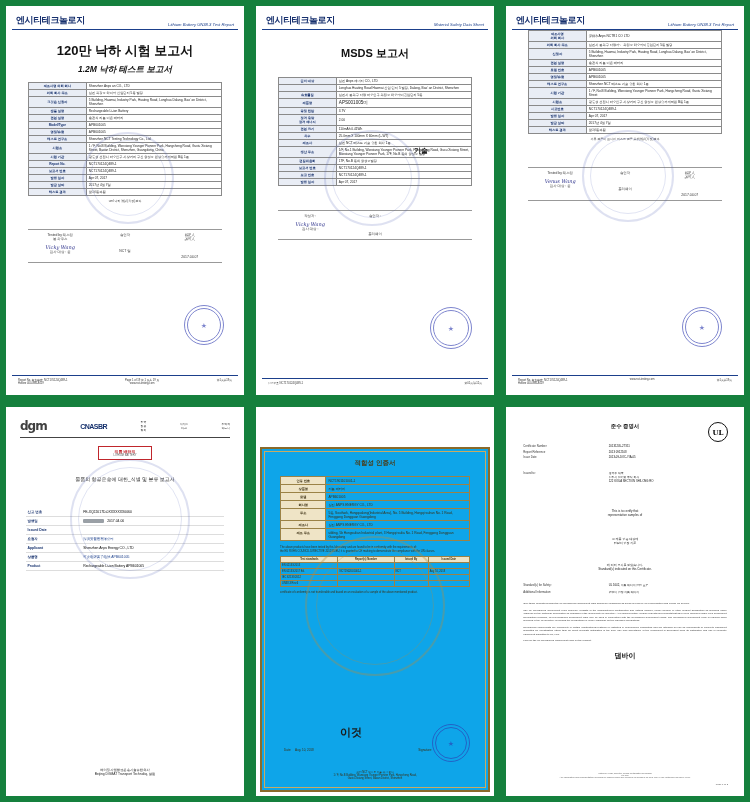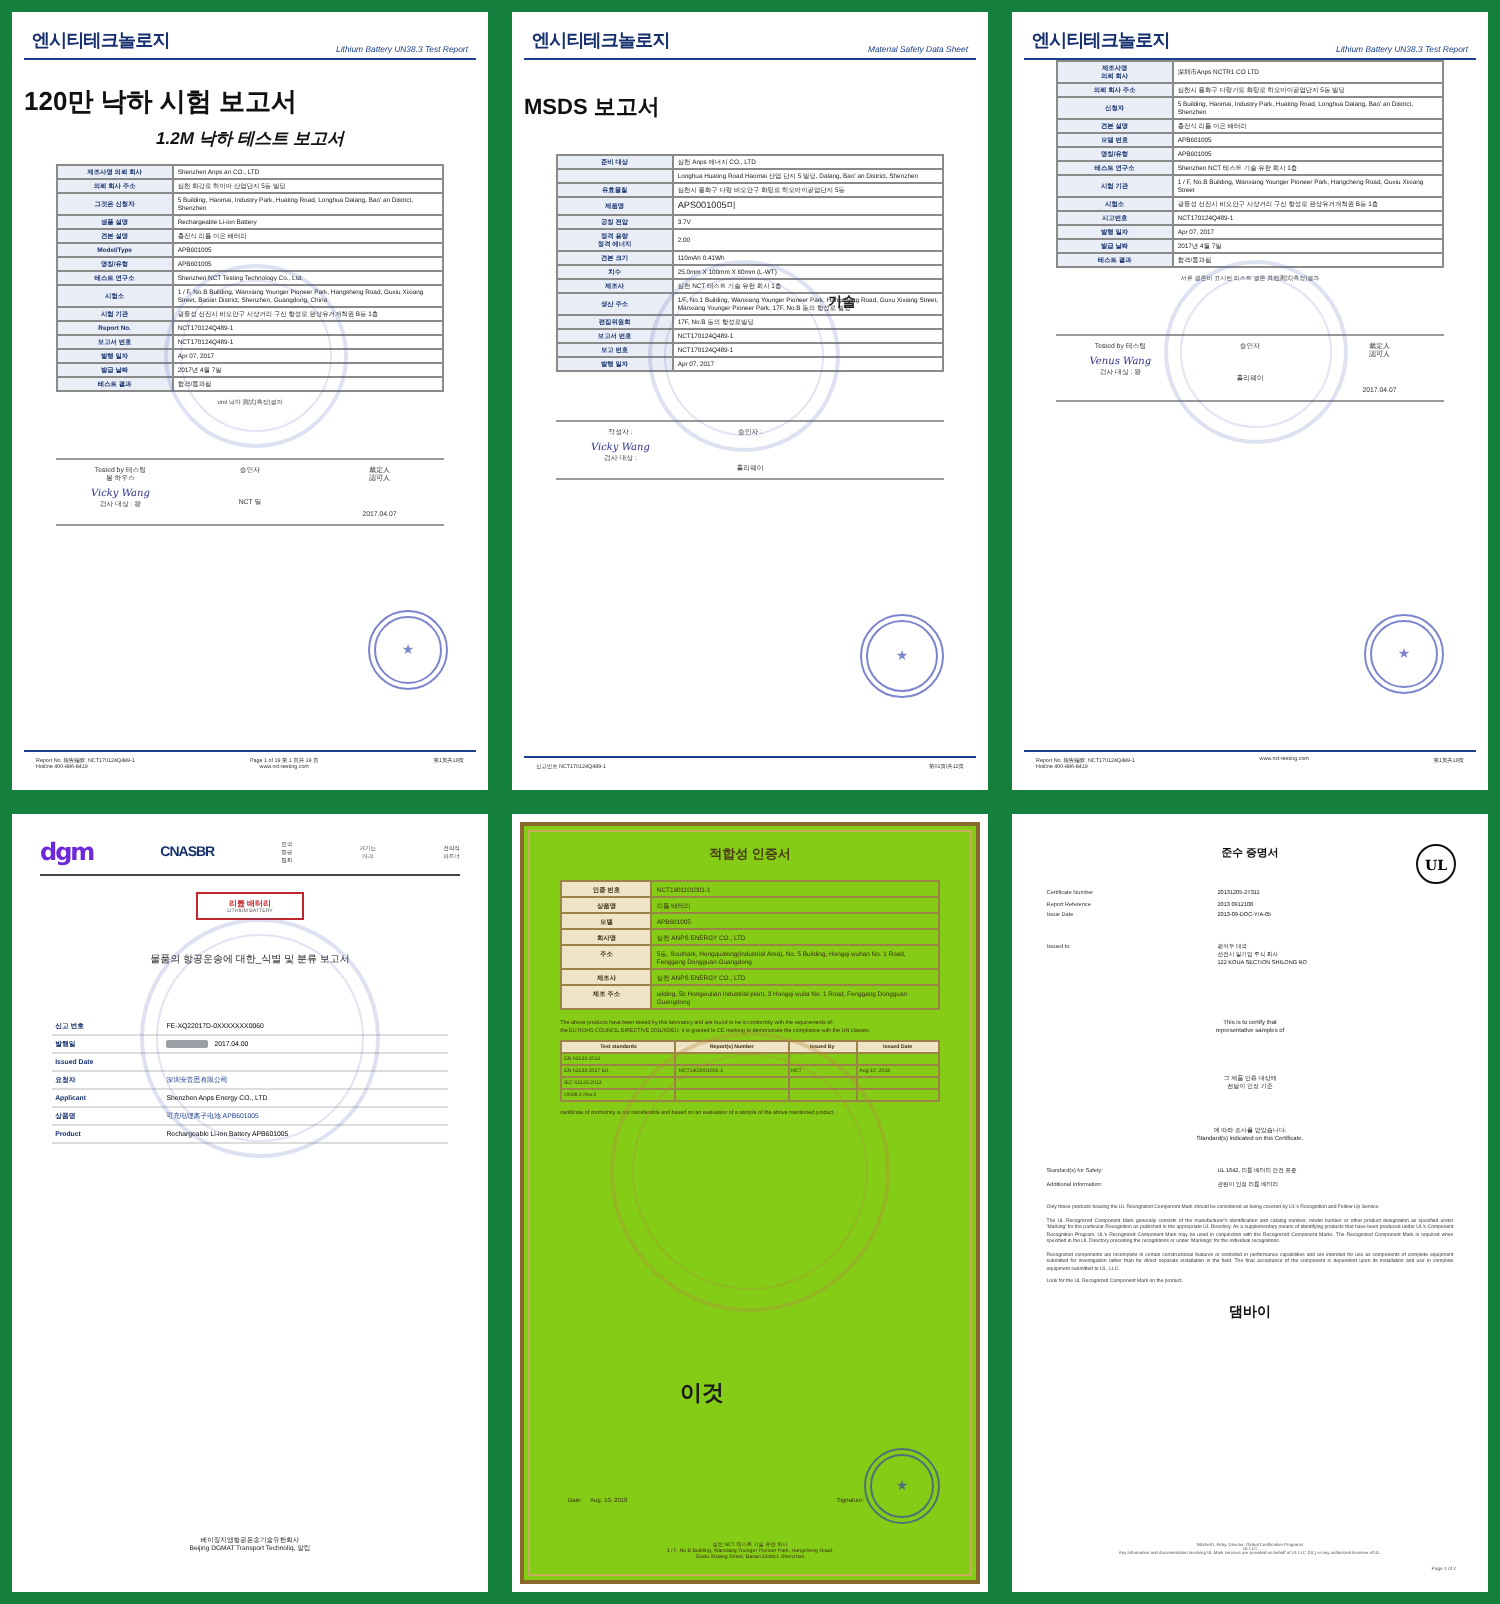--- a/index.html
+++ b/index.html
@@ -35,21 +35,21 @@
     padding: 2px 4px 2px 4px;
     border-bottom: 1.4px solid #1b3f8b;
   }
   .brand {
     font-size: 9px; font-weight: bold; color: #17306e; letter-spacing: -0.4px;
   }
   .hdr-right { font-size: 4.2px; font-style: italic; color: #1b3f8b; }
 
   
   .title-big {
-    font-size: 13px; font-weight: bold; color: #111;
+    text-align: center; font-size: 13px; font-weight: bold; color: #111;
     margin: 12px 0 2px 0;
   }
   .title-mid {
     text-align: center; font-size: 8.5px; font-weight: bold; color: #111;
     margin: 4px 0 6px 0;
     font-style: italic;
   }
 
   
   table.info {
@@ -133,44 +133,45 @@
     border:1px solid rgba(70,90,180,.16);
   }
 
   
   .logos {
     display: flex; align-items: center; justify-content: space-between;
     padding: 6px 8px 2px 8px;
   }
   .logo-box { text-align: center; font-size: 3px; color: #333; }
   .dgm {
-    font-size: 12px; font-weight: bold; color: #6d28d9; letter-spacing: -1px;
+    font-size: 12px; font-weight: bold; color: #404040; letter-spacing: -1px;
     font-family: "DejaVu Sans", sans-serif;
   }
   .cnasbr { font-size: 7px; font-weight: bold; color: #16316d; letter-spacing: -0.5px; }
   .hline { height: 1px; background: #444; margin: 2px 8px 0 8px; }
   .redbox {
     width: 54px; margin: 8px auto 4px auto;
     border: 0.8px solid #c0262c; padding: 2px 1px;
     text-align: center;
   }
   .redbox .t1 { font-size: 4px; font-weight: bold; color: #c0262c; }
   .redbox .t2 { font-size: 2.6px; color: #555; }
   table.kv2 { width: 88%; margin: 4px auto 0 auto; border-collapse: collapse; }
   table.kv2 td { padding: 2px 2px; font-size: 3.4px; vertical-align: top; border-bottom: 0.4px solid #ddd;}
   table.kv2 td.k { width: 28%; color: #16316d; font-weight: bold; }
 
   
   .cert {
     position: absolute; inset: 4px;
-    background: #84cc16;
+    background: #0ea5e9;
     border: 2.5px solid #8a6a2a;
     outline: 1px solid #c9ab62;
     outline-offset: -5px;
     overflow: hidden;
+    margin-top: 36px;
   }
   .cert-title {
     text-align: center; font-size: 6.5px; font-weight: bold;
     color: #4b3a14; margin-top: 10px;
   }
   table.cert-tbl { width: 84%; margin: 6px auto 0 auto; border-collapse: collapse; }
   table.cert-tbl td {
     border: 0.5px solid #9b8246; padding: 1.5px 2px;
     font-size: 3.2px; color: #3b2f12; vertical-align: top;
   }

